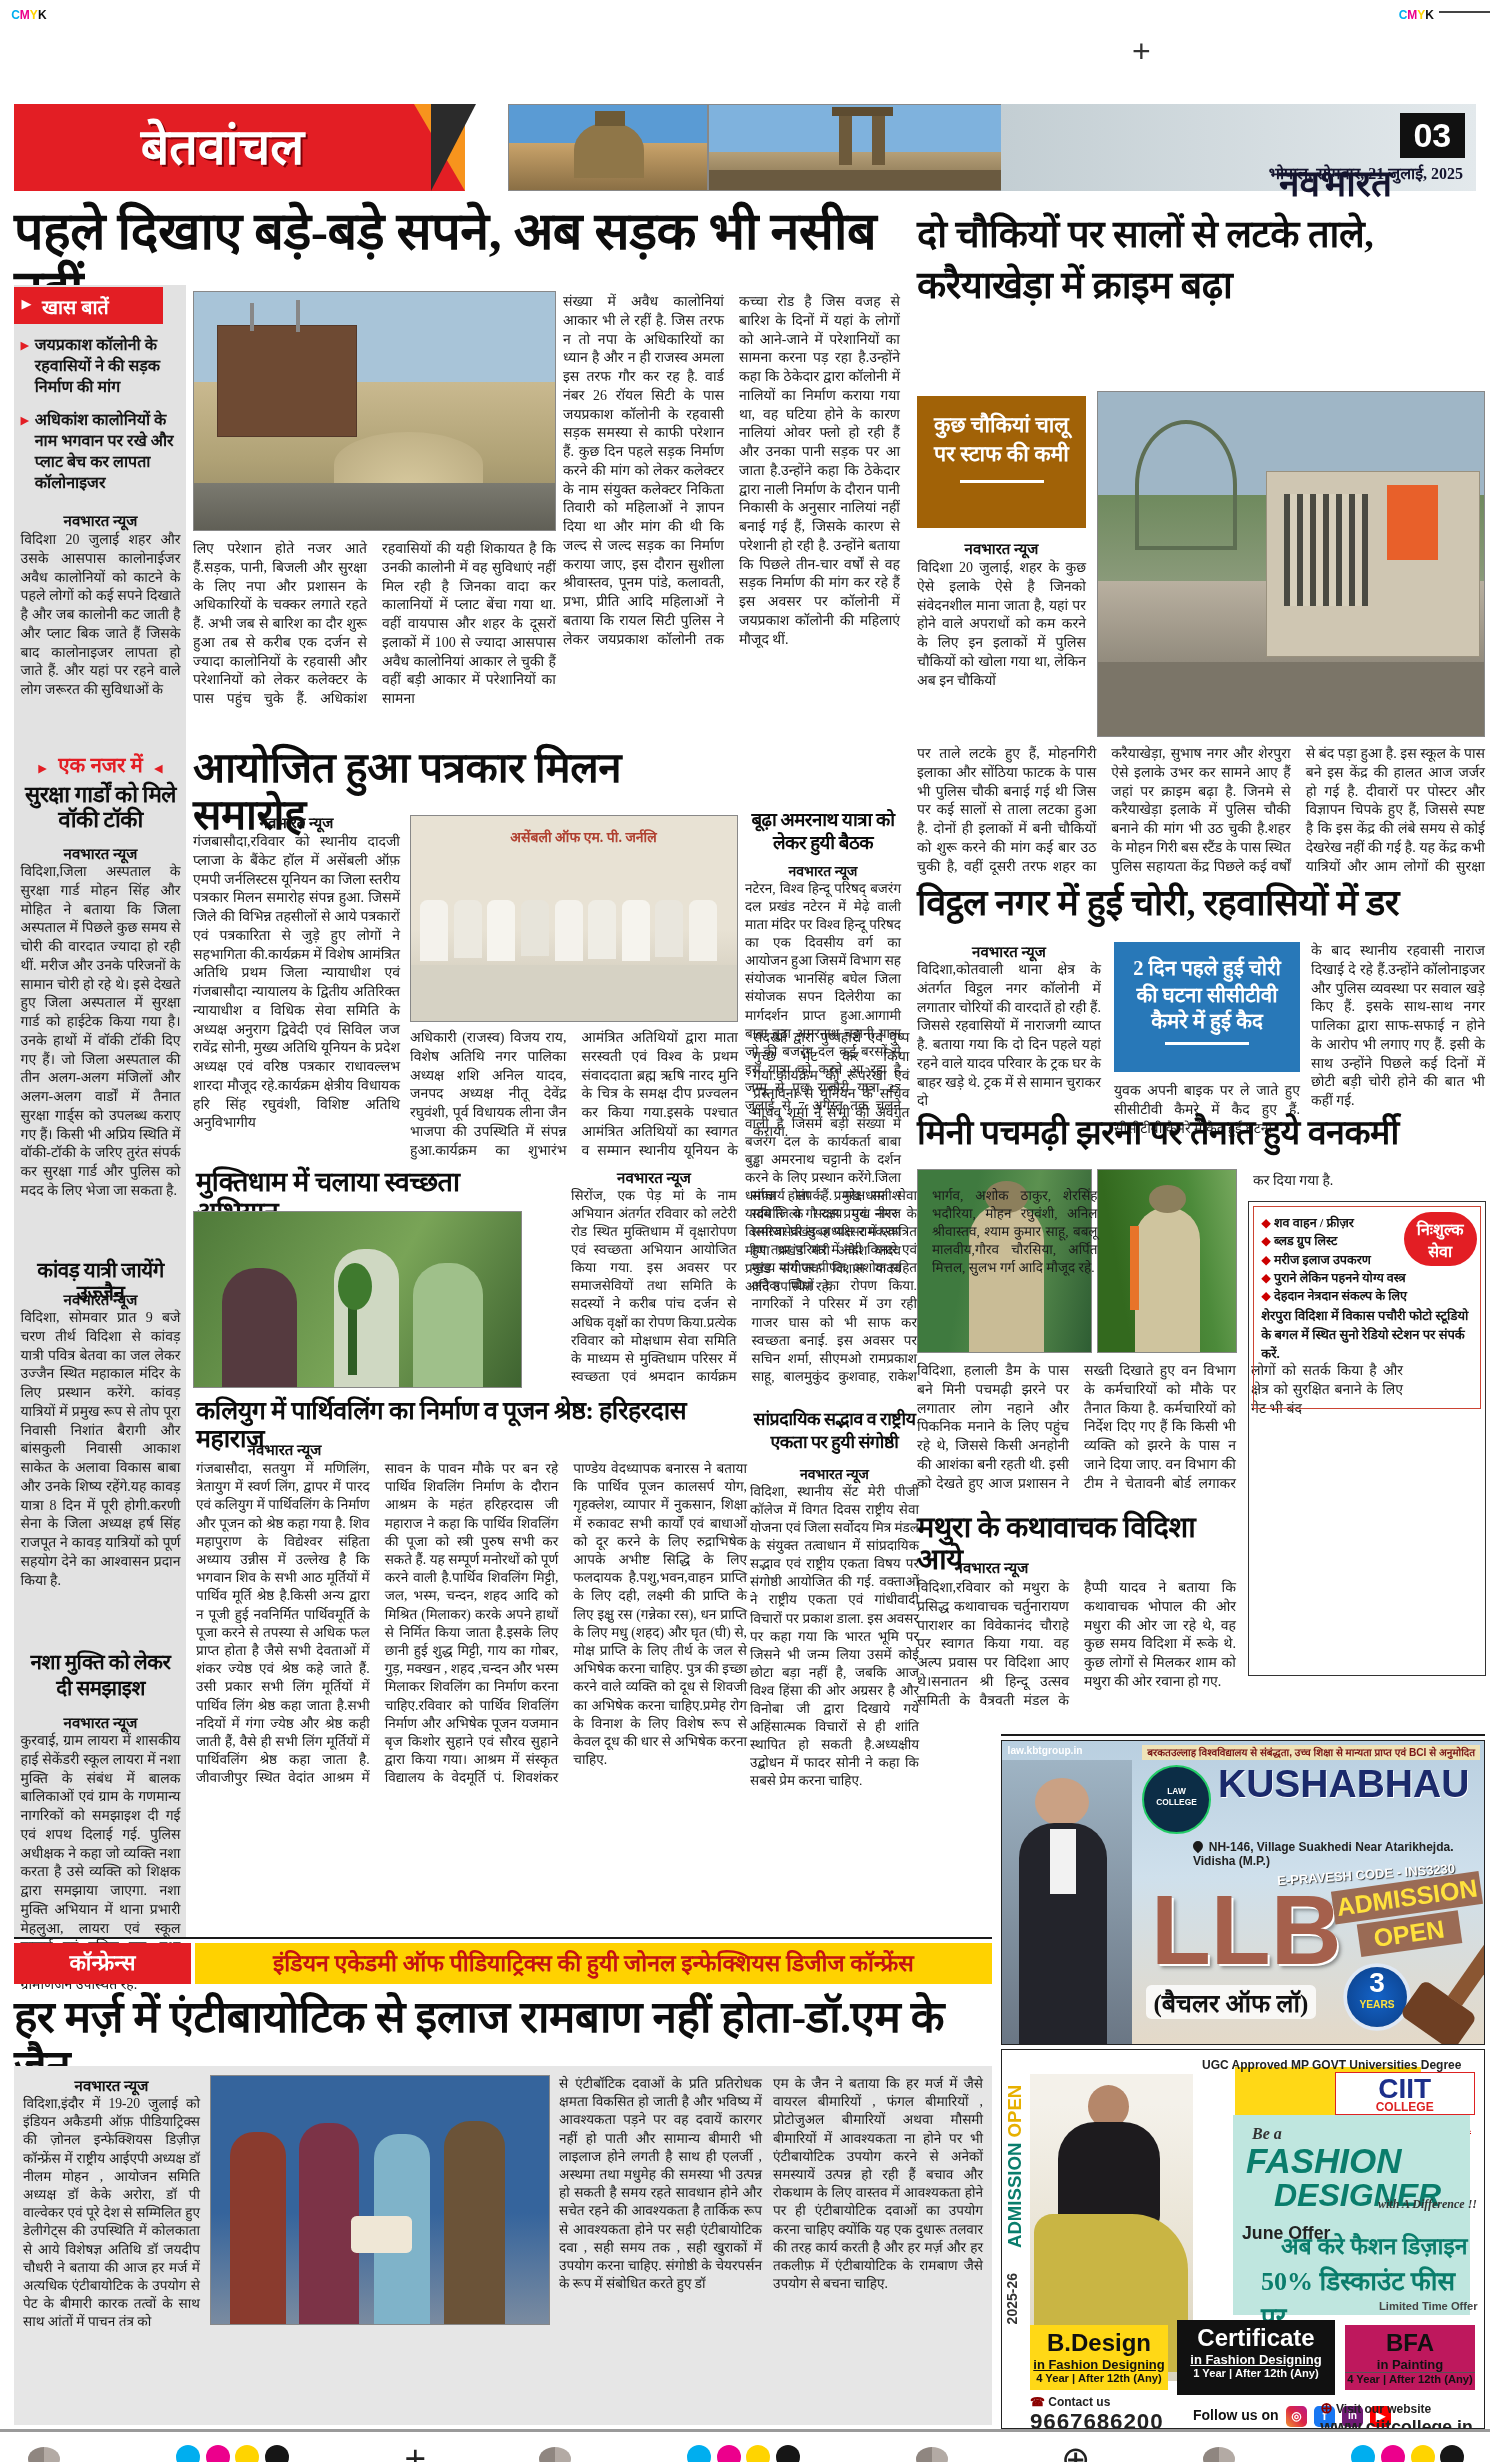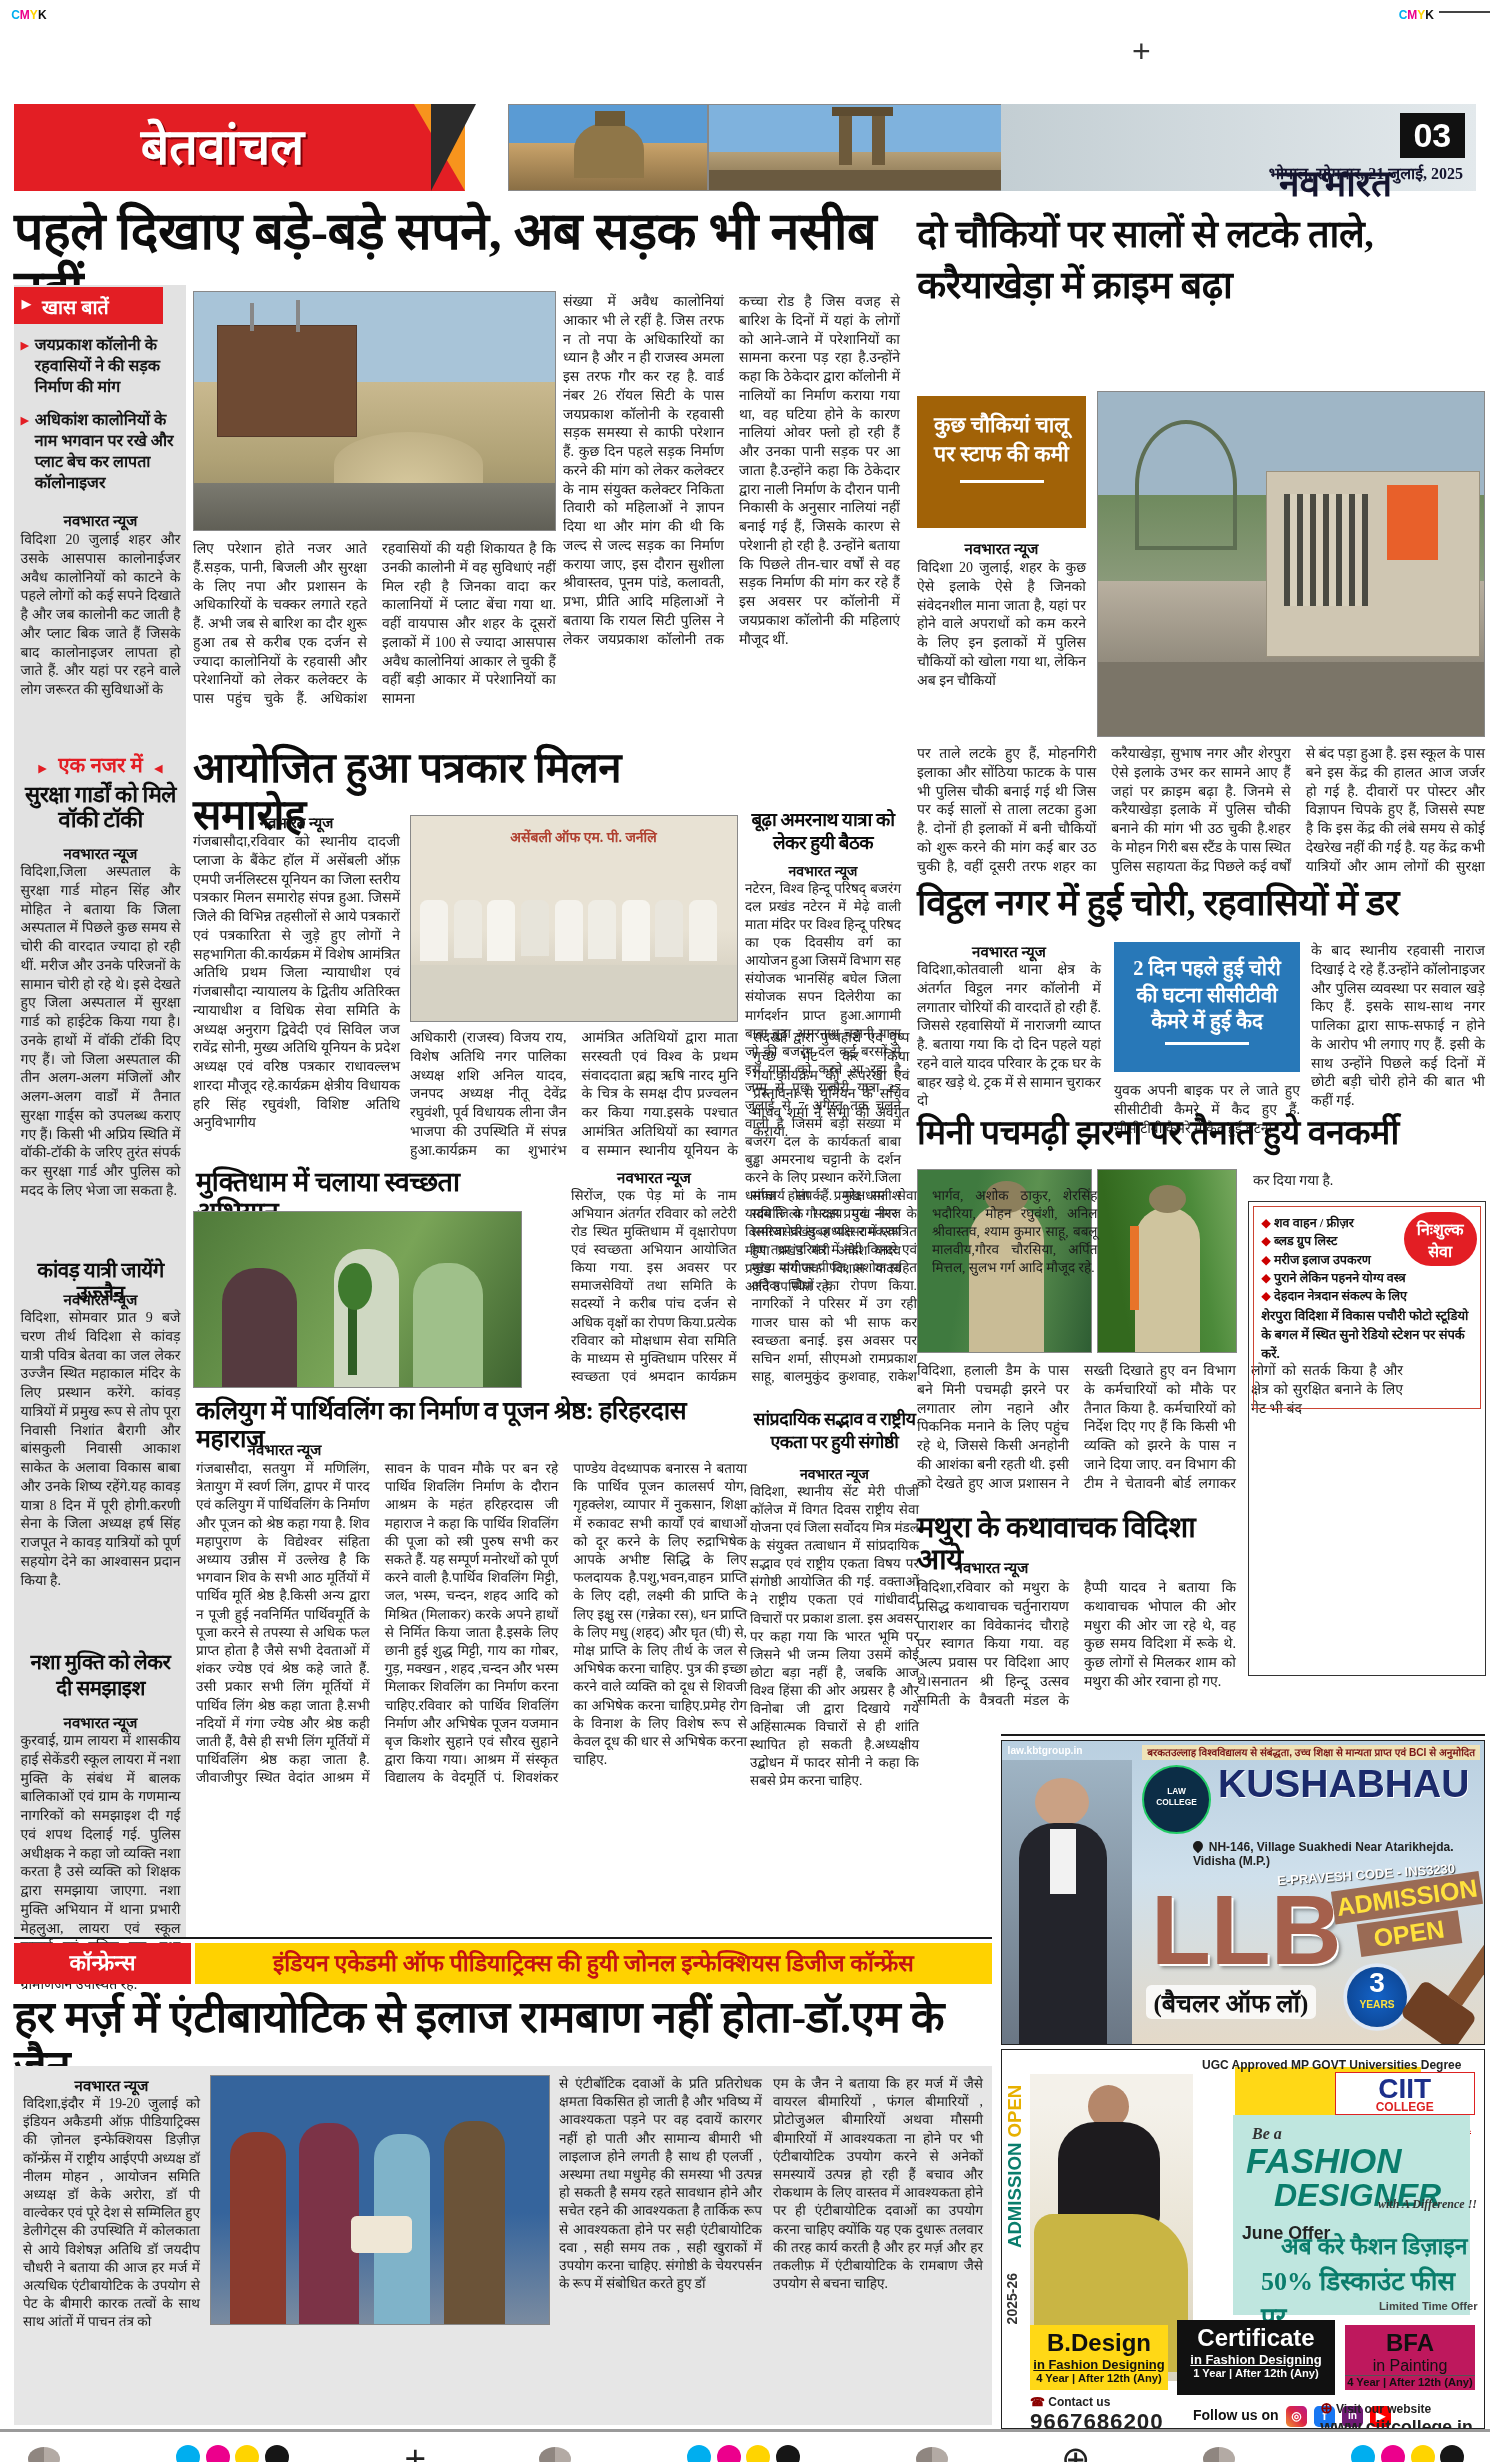--- a/index.html
+++ b/index.html
@@ -274,21 +274,21 @@
       <div style="font-weight:700;font-size:13px;text-decoration:underline;">in Fashion Designing</div>
       <div style="font-weight:700;font-size:11.2px;">4 Year | After 12th (Any)</div>
     </div>
     <div class="chip" style="position:absolute;left:175px;top:270px;width:158px;height:75px;background:#111;color:#fff;padding-top:3.7px;">
       <div style="font-weight:800;font-size:24px;">Certificate</div>
       <div style="font-weight:700;font-size:13px;text-decoration:underline;">in Fashion Designing</div>
       <div style="font-weight:700;font-size:11.2px;">1 Year | After 12th (Any)</div>
     </div>
     <div class="chip" style="position:absolute;left:343px;top:275px;width:130px;height:65px;background:#be185d;color:#111;padding-top:3.7px;">
       <div style="font-weight:800;font-size:24px;">BFA</div>
-      <div style="font-weight:400;font-size:16px;">in Painting</div>
+      <div style="font-weight:700;font-size:13px;">in Painting</div>
       <div style="font-weight:700;font-size:11.2px;border-top:0.9px solid #555;">4 Year | After 12th (Any)</div>
     </div>
     <div style="position:absolute;left:28px;top:345px;font:700 12px 'Liberation Sans',sans-serif;color:#222;">
       <span style="color:#8b0000;">☎</span> <span>Contact us</span><br>
       <span style="font:700 22.4px 'Liberation Sans',sans-serif;letter-spacing:0.9px;">9667686200</span>
     </div>
     <div style="position:absolute;left:191px;top:356px;font:800 14px 'Liberation Sans',sans-serif;color:#111;">
       <span>Follow us on</span>
       <span class="social" style="background:linear-gradient(45deg,#f09433,#dc2743,#bc1888);">◎</span>
       <span class="social" style="background:#1877f2;">f</span>

